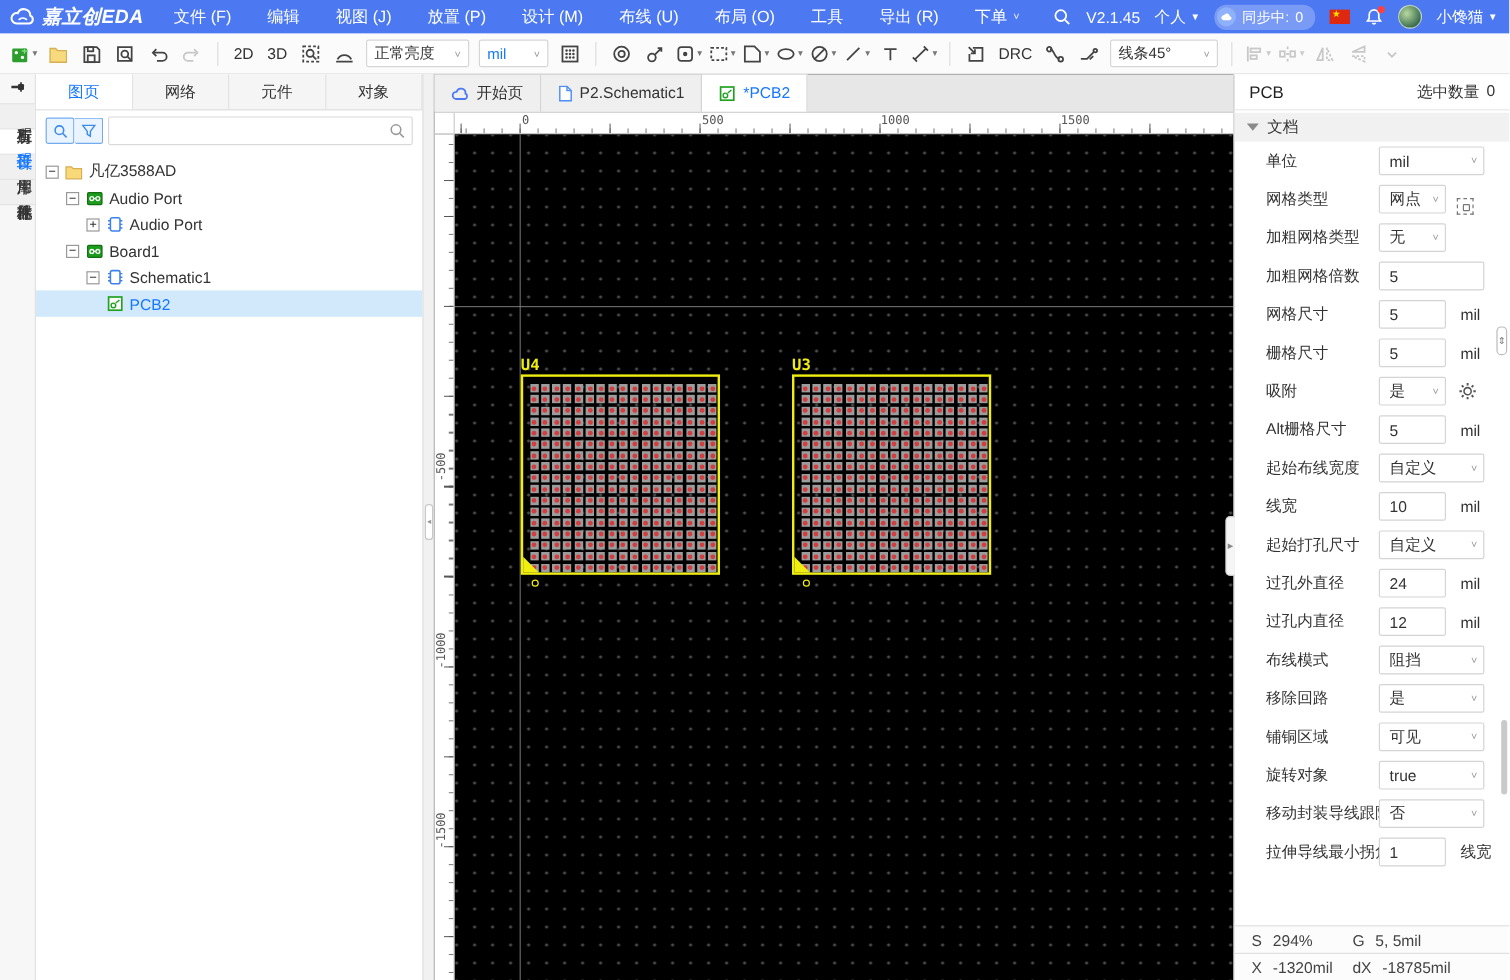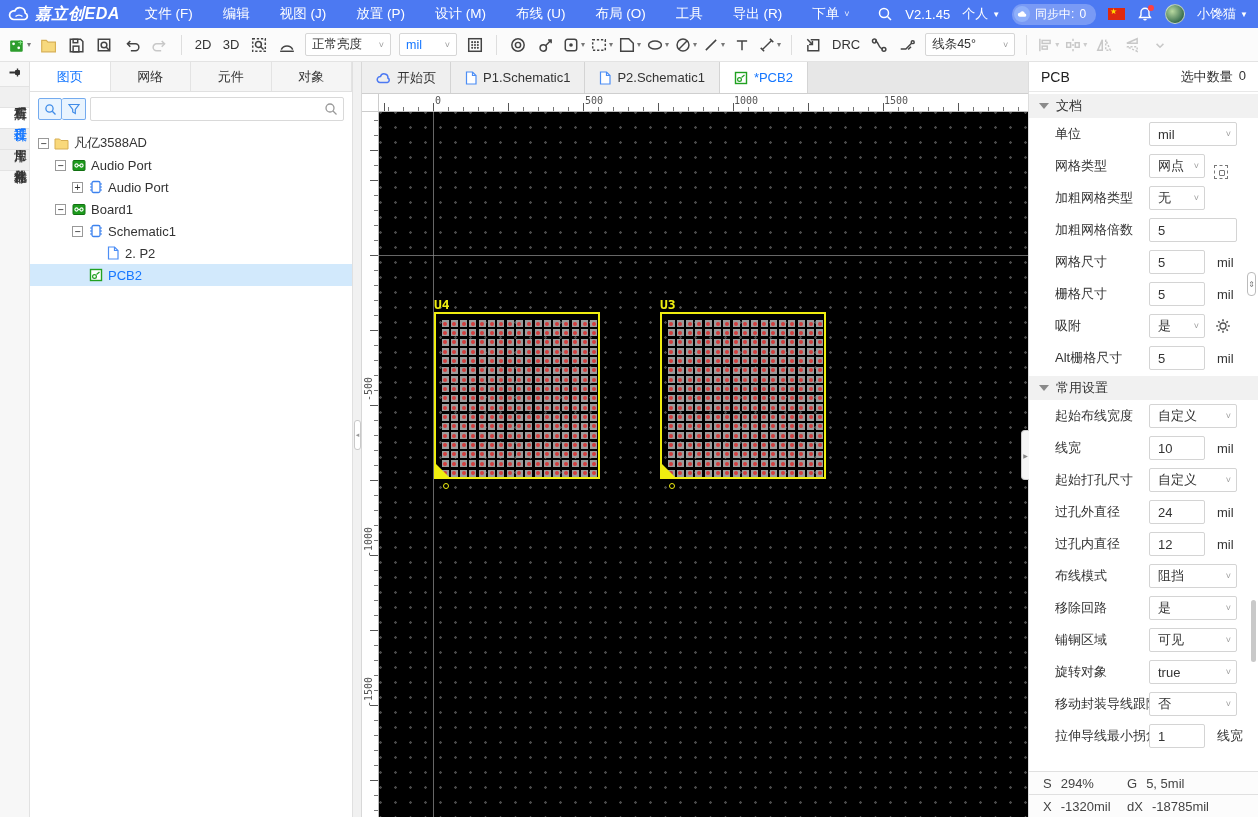--- a/index.html
+++ b/index.html
@@ -556,30 +556,20 @@
         <div class="trow" style="padding-left: 42px;">
           <span class="expander">−</span>
           <span class="ticon">
             <svg width="14" height="14" viewBox="0 0 14 14">
               <rect x="3" y="1.5" width="8" height="11" rx="1.5" fill="#fff" stroke="#3c82ee" stroke-width="1.3"></rect>
               <path d="M1 4h2M1 7h2M1 10h2M11 4h2M11 7h2M11 10h2" stroke="#3c82ee" stroke-width="1.2"></path>
             </svg>
           </span>
           <span class="tlabel">Schematic1</span>
         </div>
-        <div class="trow" style="padding-left: 59px;">
-          <span class="exp-space"></span>
-          <span class="ticon">
-            <svg width="12" height="14" viewBox="0 0 12 14">
-              <path d="M1.5 1h6l3.5 3.5V13H1.5z" fill="#fff" stroke="#4c8ef5" stroke-width="1.2"></path>
-              <path d="M7.5 1v3.5H11" fill="none" stroke="#4c8ef5" stroke-width="1.2"></path>
-            </svg>
-          </span>
-          <span class="tlabel">2. P2</span>
-        </div>
         <div class="trow selected" style="padding-left: 42px;">
           <span class="exp-space"></span>
           <span class="ticon">
             <svg width="14" height="14" viewBox="0 0 14 14">
               <rect x="1.5" y="1.5" width="11" height="11" fill="#fff" stroke="#21a121" stroke-width="1.4"></rect>
               <circle cx="5.5" cy="8.5" r="1.9" fill="none" stroke="#21a121" stroke-width="1.2"></circle>
               <path d="M7.5 6.5 10.5 4" stroke="#21a121" stroke-width="1.2"></path>
             </svg>
           </span>
           <span class="tlabel">PCB2</span>
@@ -593,29 +583,20 @@
 
   <div id="canvas-col">
     <div id="doc-tabs">
         <div class="dtab">
           <span style="display: flex;">
             <svg width="15" height="12" viewBox="0 0 15 12">
               <path d="M4 10.5a3 3 0 1 1 .5-6A3.8 3.8 0 0 1 11.9 6 2.4 2.4 0 0 1 11.4 10.5z" fill="none" stroke="#4c79f2" stroke-width="1.5"></path>
             </svg>
           </span>
           <span>开始页</span>
-        </div>
-        <div class="dtab">
-          <span style="display: flex;">
-            <svg width="12" height="14" viewBox="0 0 12 14">
-              <path d="M1.5 1h6l3.5 3.5V13H1.5z" fill="#fff" stroke="#4c8ef5" stroke-width="1.2"></path>
-              <path d="M7.5 1v3.5H11" fill="none" stroke="#4c8ef5" stroke-width="1.2"></path>
-            </svg>
-          </span>
-          <span>P1.Schematic1</span>
         </div>
         <div class="dtab">
           <span style="display: flex;">
             <svg width="12" height="14" viewBox="0 0 12 14">
               <path d="M1.5 1h6l3.5 3.5V13H1.5z" fill="#fff" stroke="#4c8ef5" stroke-width="1.2"></path>
               <path d="M7.5 1v3.5H11" fill="none" stroke="#4c8ef5" stroke-width="1.2"></path>
             </svg>
           </span>
           <span>P2.Schematic1</span>
         </div>
@@ -1309,24 +1290,20 @@
             </svg>
           </span>
         </div>
         <div class="rp-row">
           <span class="rp-label">Alt栅格尺寸</span>
           <div class="rp-ctrl input" style="width: 56px;">
             <span>5</span>
           </div>
           <span class="rp-unit">mil</span>
         </div>
-        <div class="rp-section">
-          <span class="sec-tri"></span>
-          <span style="font-size: 13px;">常用设置</span>
-        </div>
         <div class="rp-row">
           <span class="rp-label">起始布线宽度</span>
           <div class="rp-ctrl select" style="width: 88px;">
             <span>自定义</span>
             <span class="sel-caret">˅</span>
           </div>
         </div>
         <div class="rp-row">
           <span class="rp-label">线宽</span>
           <div class="rp-ctrl input" style="width: 56px;">

